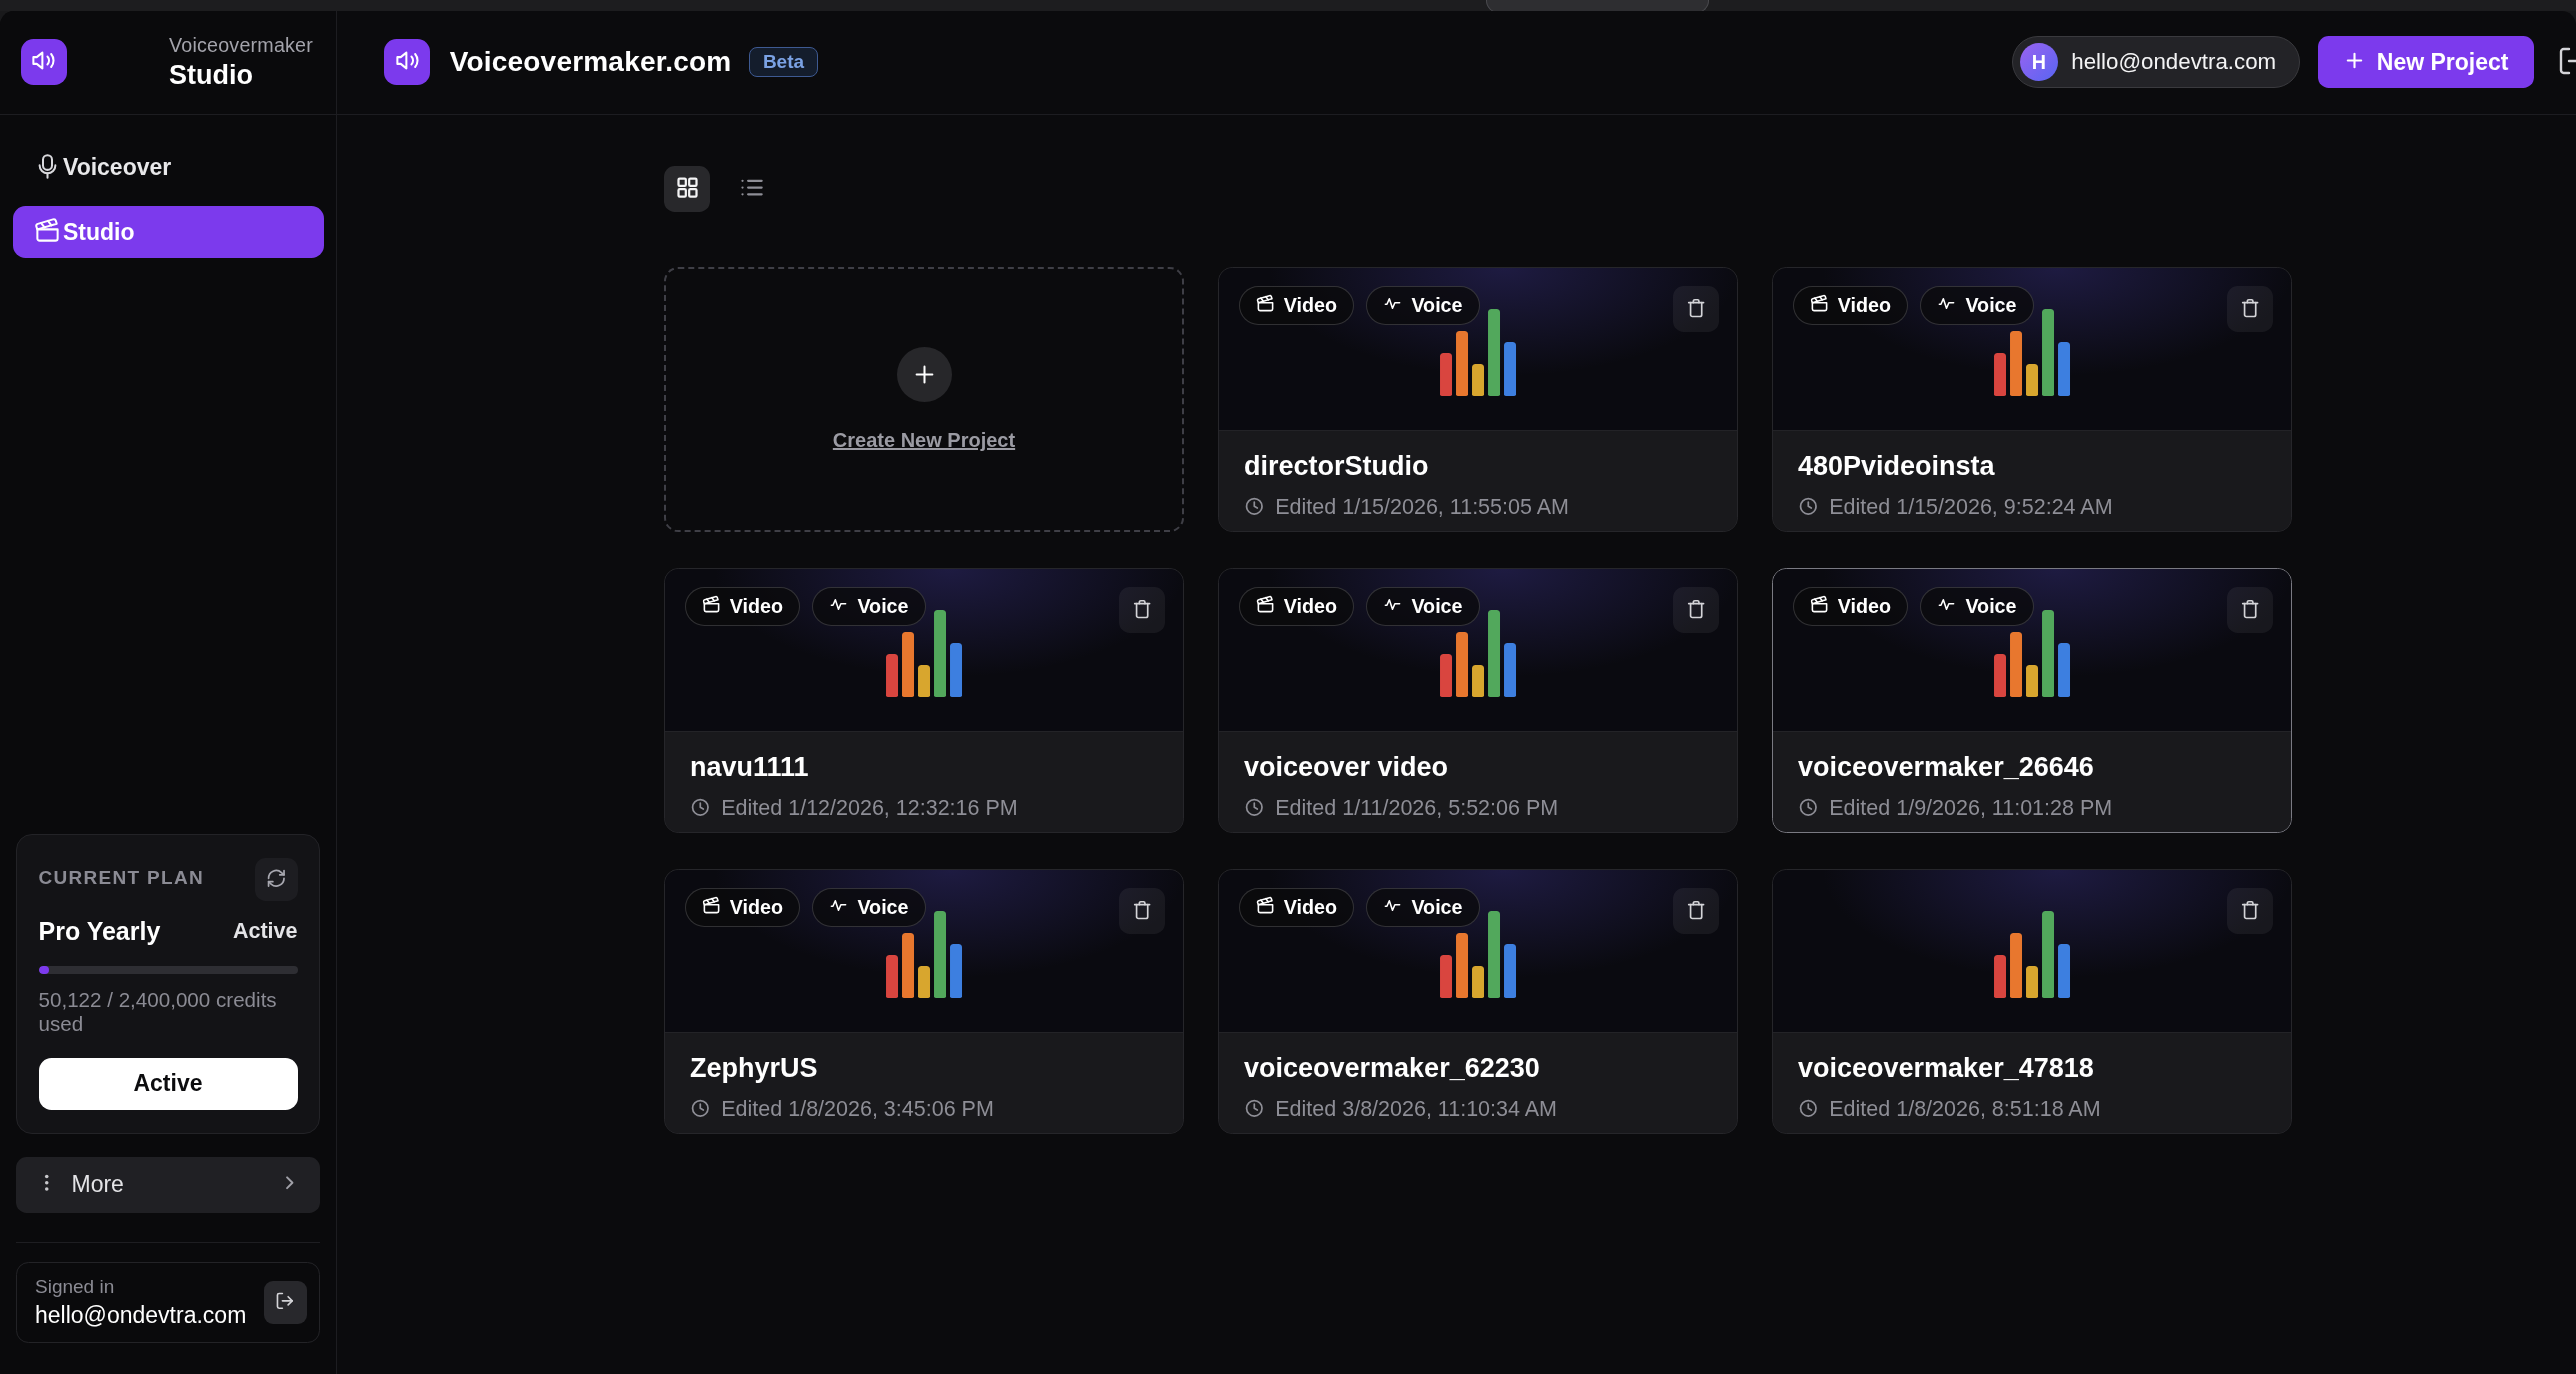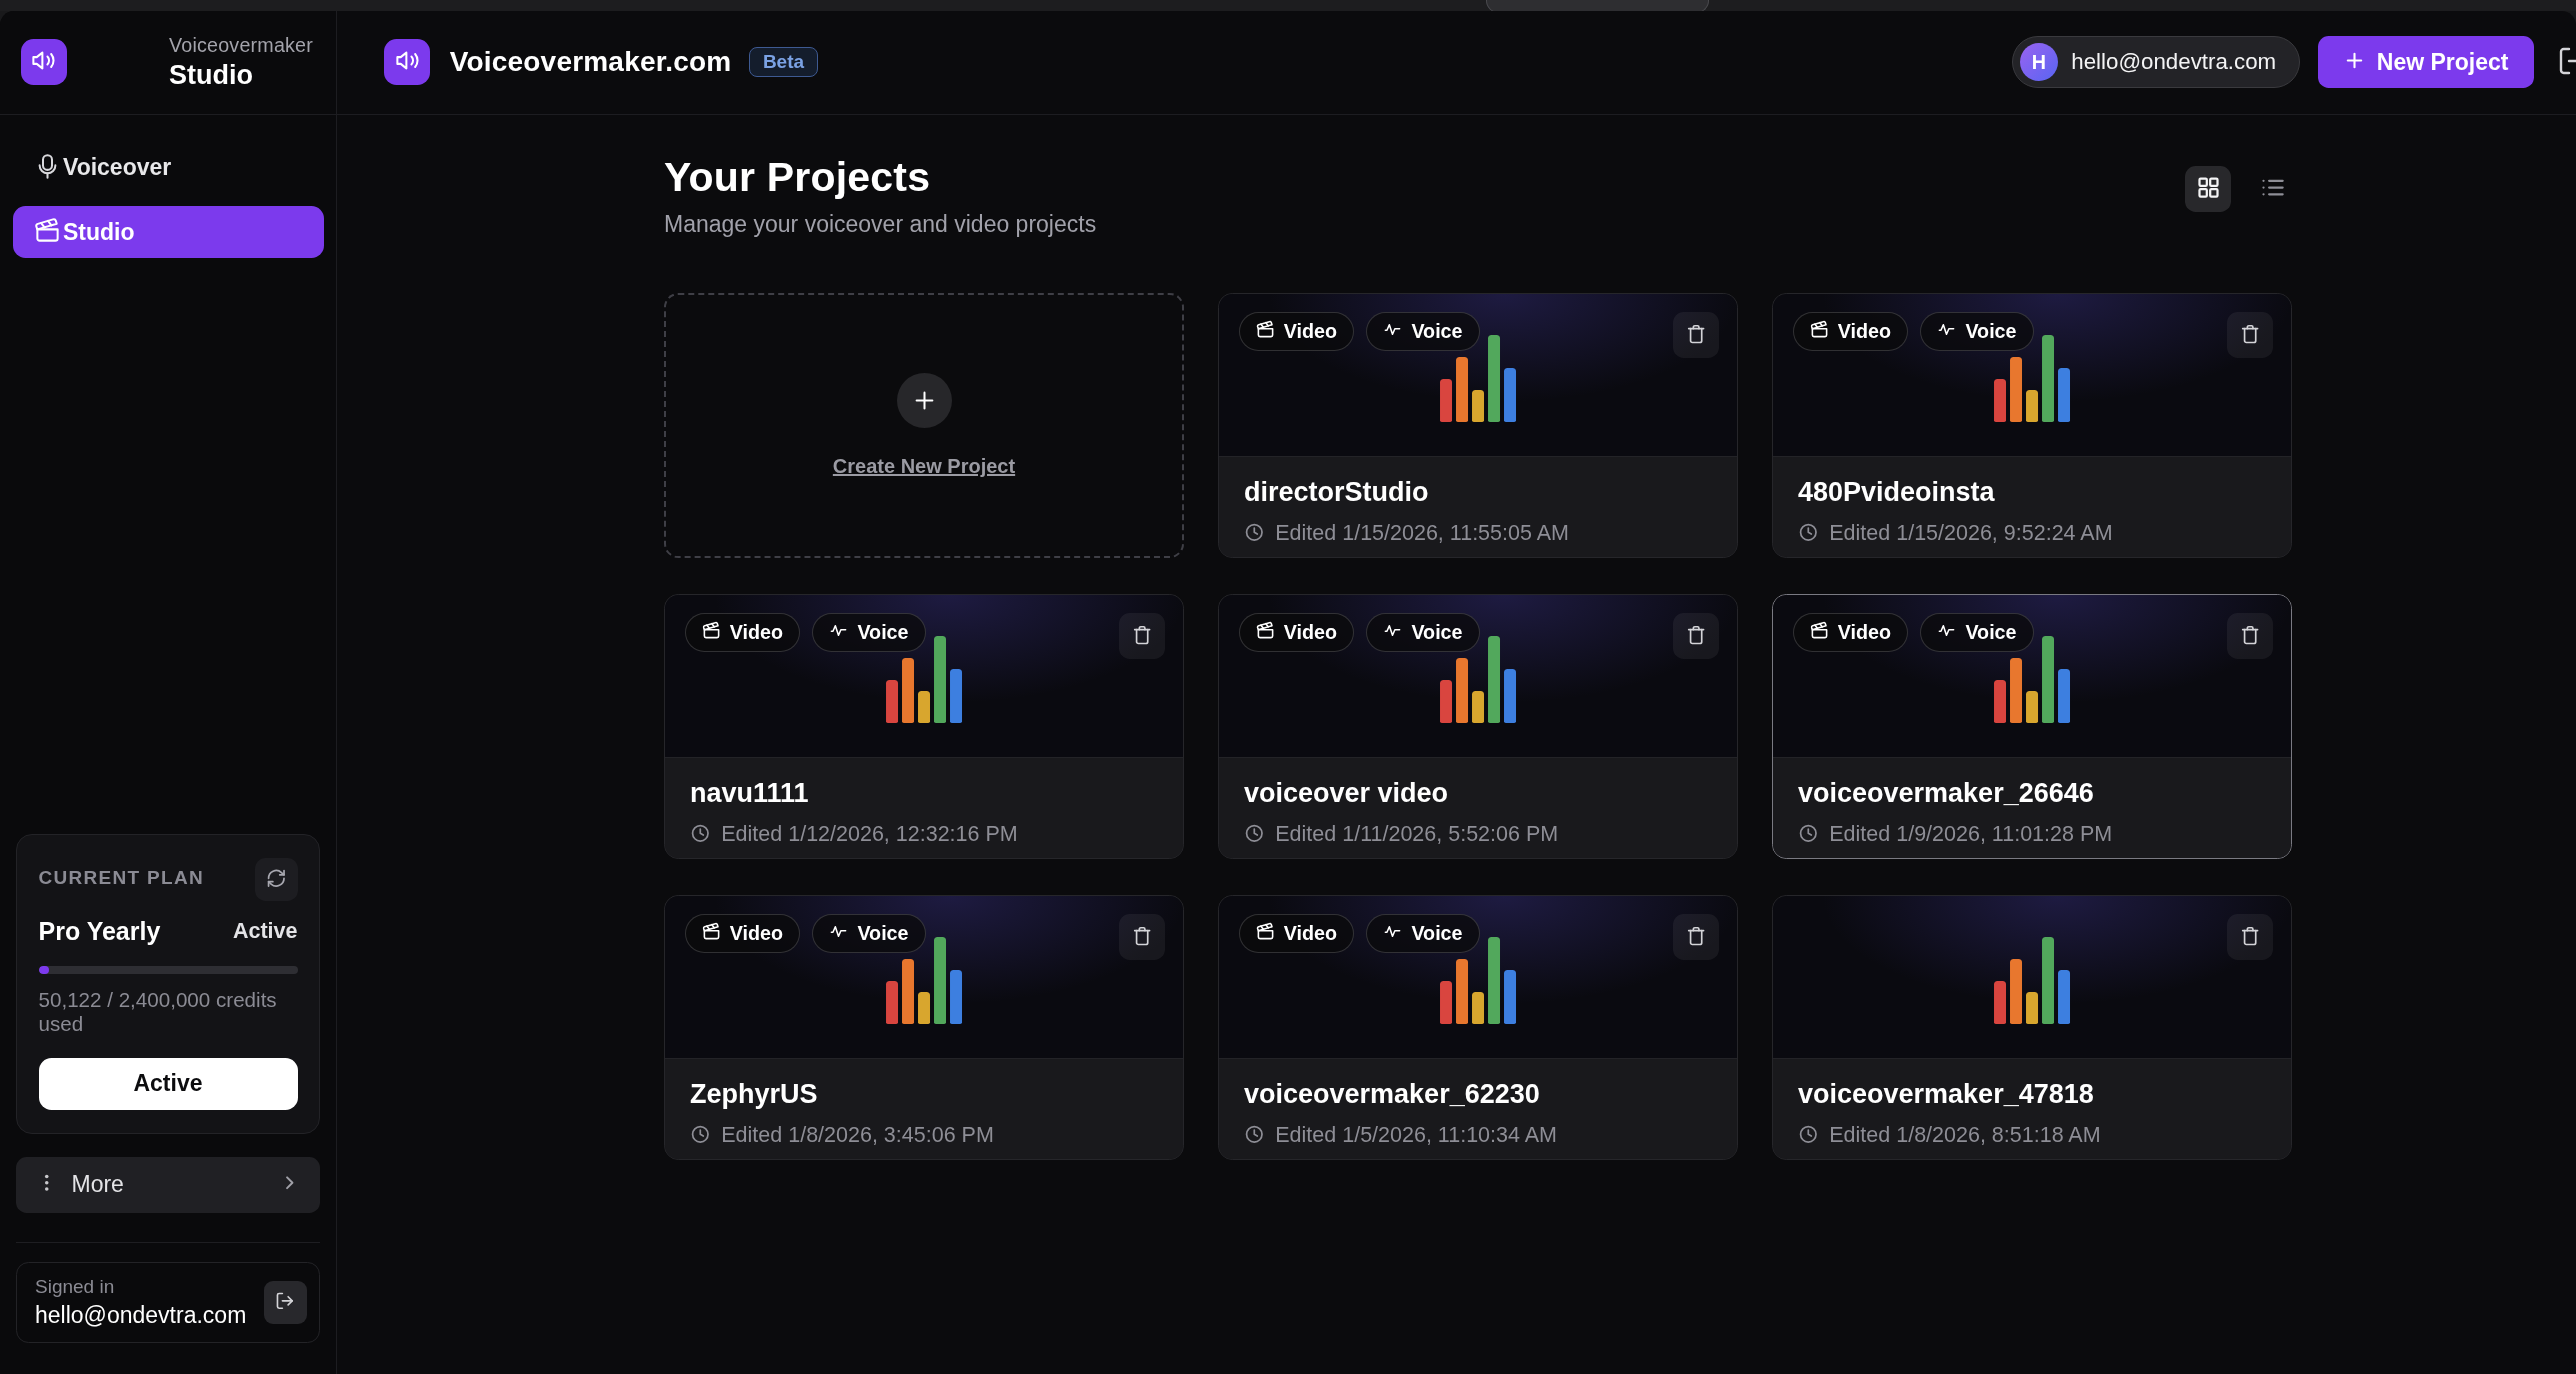--- a/index.html
+++ b/index.html
@@ -286,24 +286,20 @@
                   <polyline points="16 17 21 12 16 7"></polyline>
                   <line x1="21" y1="12" x2="9" y2="12"></line>
                 </svg>
             </span>
           </button>
         </div>
       </header>
 
       <main>
         <div class="heading-row">
-          <div>
-            <h1 class="page-title">Your Projects</h1>
-            <div class="page-subtitle">Manage your voiceover and video projects</div>
-          </div>
           <div class="view-toggle">
             <button class="toggle-btn active">
               <span>
                 <svg viewBox="0 0 24 24" fill="none" stroke="#f4f4f5" stroke-width="2" width="27" height="27">
                     <rect x="4" y="4" width="6.5" height="6.5" rx="1"></rect>
                     <rect x="13.5" y="4" width="6.5" height="6.5" rx="1"></rect>
                     <rect x="4" y="13.5" width="6.5" height="6.5" rx="1"></rect>
                     <rect x="13.5" y="13.5" width="6.5" height="6.5" rx="1"></rect>
                   </svg>
               </span>
@@ -694,21 +690,21 @@
     </div>
     <div class="card-info">
       <div class="project-name">voiceovermaker_62230</div>
       <div class="edited-row">
         <span>
           <svg viewBox="0 0 24 24" fill="none" stroke="#8e8e96" stroke-width="2" stroke-linecap="round" stroke-linejoin="round" width="20.6" height="20.6">
                       <circle cx="12" cy="12" r="9"></circle>
                       <path d="M12 7v5l3.5 2"></path>
                     </svg>
         </span>
-        <span class="edited-text">Edited 1/5/2026, 11:10:34 AM</span>
+        <span class="edited-text">Edited 3/8/2026, 11:10:34 AM</span>
       </div>
     </div>
   </div>
             <div class="project-card">
     <div class="thumb">
       <div class="thumb-bars">
                   <div class="bar" style="height: 43px; background: rgb(217, 69, 63);"></div>
                   <div class="bar" style="height: 65px; background: rgb(232, 119, 46);"></div>
                   <div class="bar" style="height: 32px; background: rgb(216, 166, 46);"></div>
                   <div class="bar" style="height: 87px; background: rgb(82, 168, 92);"></div>

